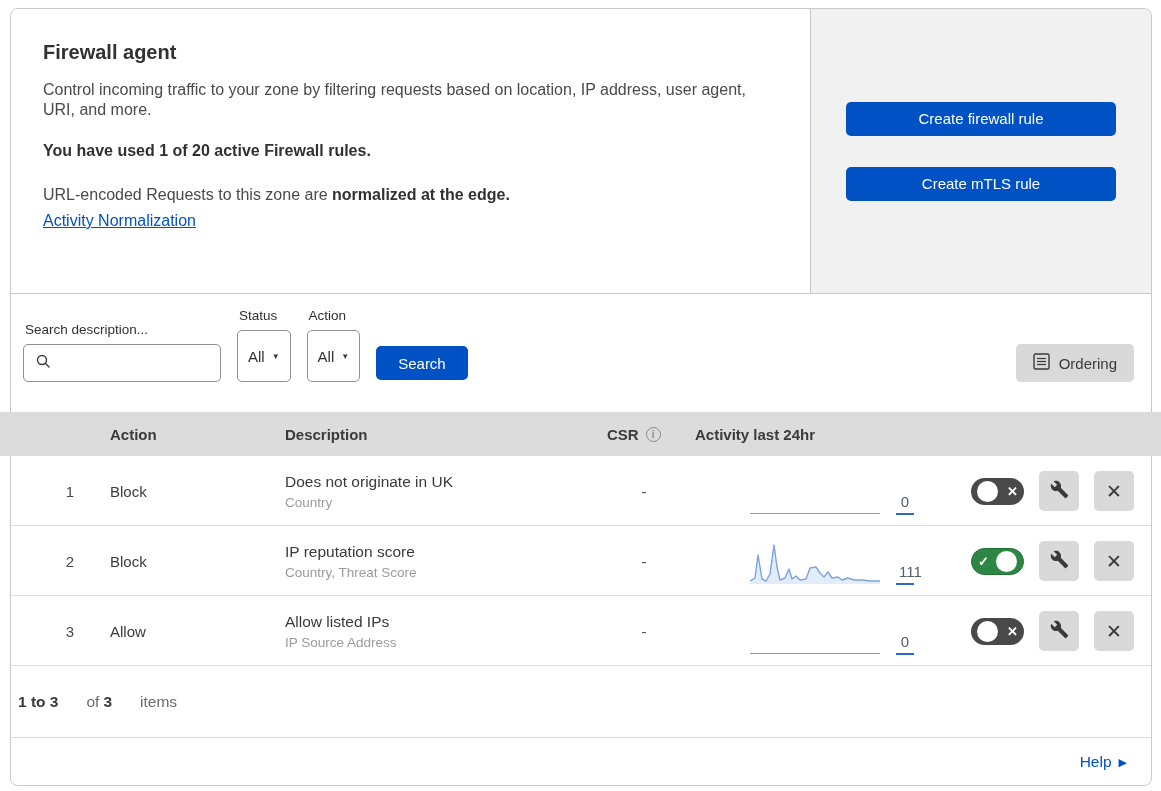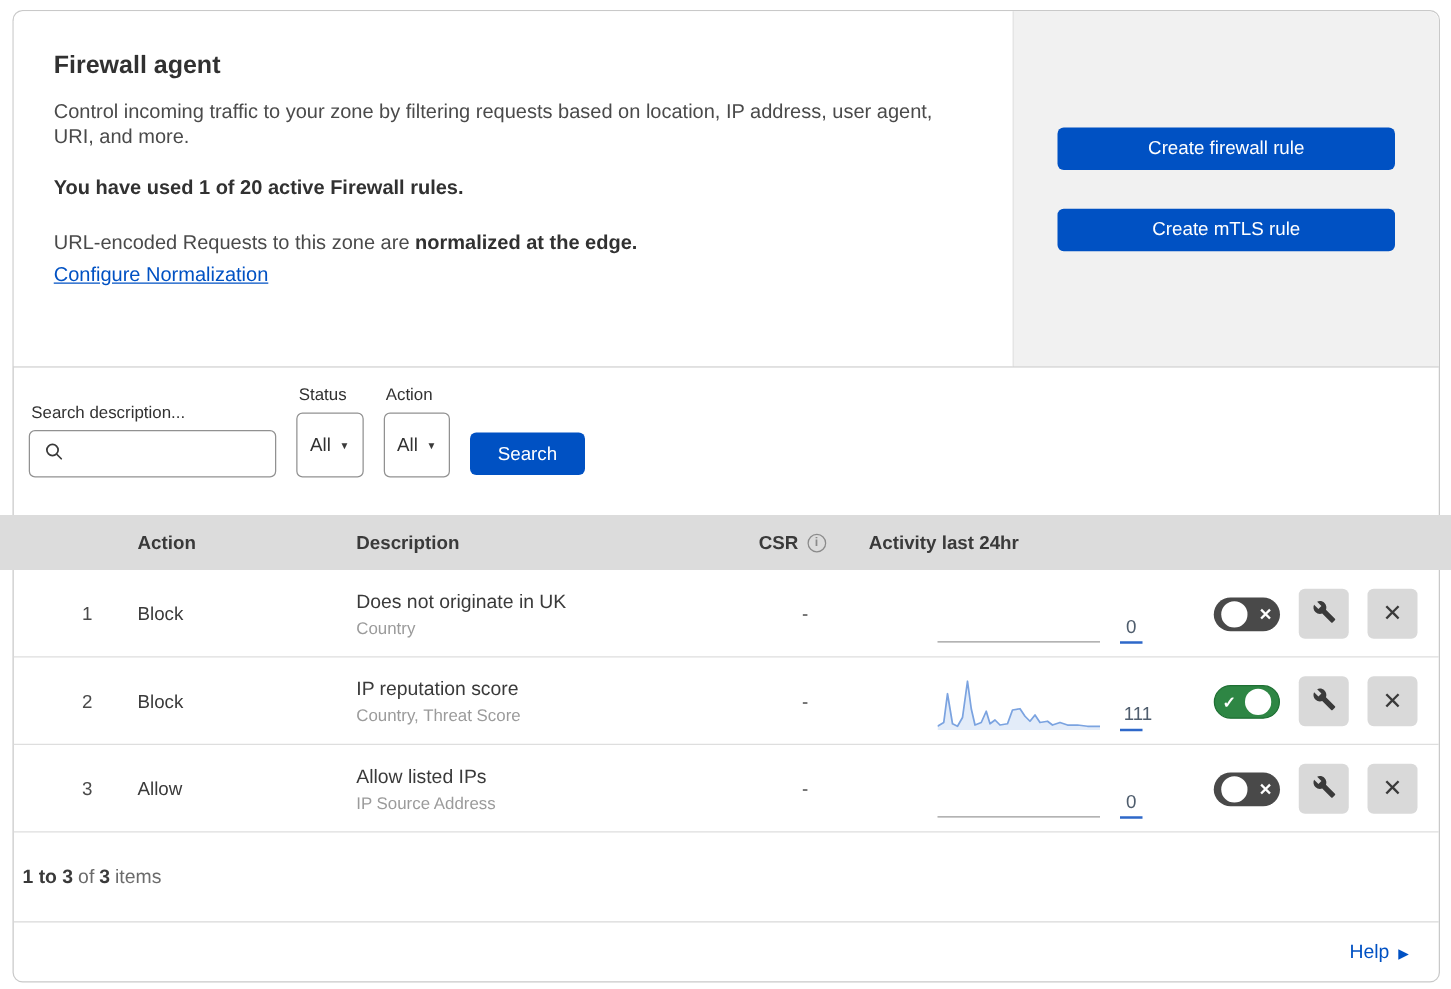--- a/index.html
+++ b/index.html
@@ -92,37 +92,37 @@
   .knob { width:21px; height:21px; border-radius:50%; background:#fff; flex:none; }
   .tmark { color:#fff; font-size:13px; font-weight:700; line-height:1; }
   .icon-btn {
     width:40px; height:40px; background:var(--button-gray,#d9d9d9); border:none; border-radius:5px;
     display:flex; align-items:center; justify-content:center; cursor:pointer; flex:none;
   }
   .xglyph { font-size:19px; color:#3a3a3a; line-height:1; }
   
   .tfoot { height:72px; display:flex; align-items:center; padding-left:7px; border-bottom:1px solid #d9d9d9; font-size:15.5px; }
   .tfoot .b { font-weight:700; color:#3a3a3a; margin-right:4px; }
-  .tfoot .g { color:#6b6b6b; margin-right:4px; }
+  .tfoot .g { color:#6b6b6b; margin-right:4px;margin-left:24px; }
   .helpbar { height:48px; display:flex; align-items:center; justify-content:flex-end; padding-right:24px; border-radius:0 0 8px 8px; }
   .help-link { font-size:15.5px; color:var(--accent-blue,#0051c3); text-decoration:none; display:flex; align-items:center; gap:7px; cursor:pointer; }
   .help-arrow { font-size:11px; }
 </style>
 </head>
 <body>
 
 <div class="card">
 
   <div class="hero">
     <div class="hero-left">
       <h1>Firewall agent</h1>
       <p class="hero-desc">Control incoming traffic to your zone by filtering requests based on location, IP address, user agent, URI, and more.</p>
       <p class="hero-usage">You have used 1 of 20 active Firewall rules.</p>
       <p class="hero-norm"><span>URL-encoded Requests to this zone are </span><strong>normalized at the edge.</strong></p>
-      <a class="text-link">Configure Normalization</a>
+      <a class="text-link">Activity Normalization</a>
     </div>
     <div class="hero-right">
       <button class="btn-primary">Create firewall rule</button>
       <button class="btn-primary">Create mTLS rule</button>
     </div>
   </div>
 
   <div class="filterbar">
     <div class="f-col">
       <span class="f-label">Search description...</span>
@@ -144,20 +144,31 @@
       </div>
     </div>
     <div class="f-col">
       <span class="f-label">Action</span>
       <div class="select">
         <span>All</span>
         <span class="caret">▼</span>
       </div>
     </div>
     <button class="btn-search">Search</button>
+    <button class="btn-ordering">
+      <span>
+        <svg width="17" height="17" viewBox="0 0 17 17">
+            <rect x="1" y="1" width="15" height="15" rx="1.5" fill="none" stroke="#3a3a3a" stroke-width="1.4"></rect>
+            <line x1="4" y1="5.5" x2="13" y2="5.5" stroke="#3a3a3a" stroke-width="1.2"></line>
+            <line x1="4" y1="8.5" x2="13" y2="8.5" stroke="#3a3a3a" stroke-width="1.2"></line>
+            <line x1="4" y1="11.5" x2="13" y2="11.5" stroke="#3a3a3a" stroke-width="1.2"></line>
+          </svg>
+      </span>
+      <span>Ordering</span>
+    </button>
   </div>
 
   <div class="thead">
     <div class="grid">
       <div class="th"></div>
       <div class="th">Action</div>
       <div class="th">Description</div>
       <div class="th">
         <span>CSR</span>
         <span class="info-badge">i</span>

